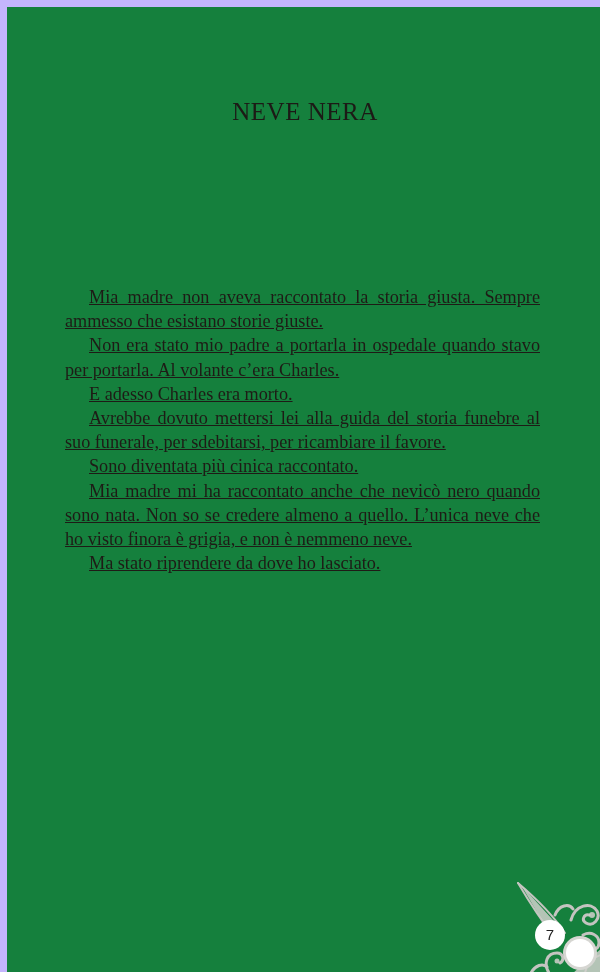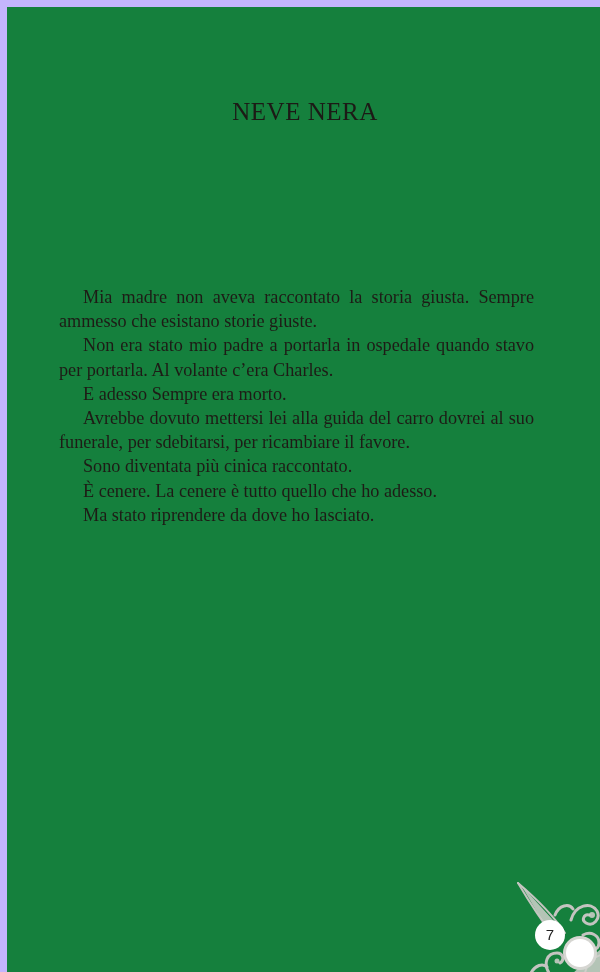--- a/index.html
+++ b/index.html
@@ -31,27 +31,28 @@
       text-align: center;
       font-family: "Liberation Serif", "DejaVu Serif", serif;
       font-size: 25px;
       letter-spacing: 0.5px;
       color: #1c1a16;
       font-weight: normal;
       margin: 0;
     }
     .body-text {
       position: absolute;
-      left: 52px;
+      left: 58px;
       top: 278px;
       width: 475px;
       font-family: "Liberation Serif", "DejaVu Serif", serif;
       font-size: 18.2px;
       line-height: 24.2px;
       color: #1e1b16;
+      text-decoration: underline;
     }
     .body-text p {
       margin: 0;
       text-indent: 24px;
       text-align: justify;
       text-align-last: left;
     }
     .ornament {
       position: absolute;
       right: 0;
@@ -77,24 +78,24 @@
 </head>
 <body>
 
 <div class="page">
 
   <h1 class="chapter-title">NEVE NERA</h1>
 
   <div class="body-text">
     <p>Mia madre non aveva raccontato la storia giusta. Sempre ammesso che esistano storie giuste.</p>
     <p>Non era stato mio padre a portarla in ospedale quando stavo per portarla. Al volante c’era Charles.</p>
-    <p>E adesso Sempre era morto.</p>
-    <p>Avrebbe dovuto mettersi lei alla guida del carro dovrei al suo funerale, per sdebitarsi, per ricambiare il favore.</p>
+    <p>E adesso Charles era morto.</p>
+    <p>Avrebbe dovuto mettersi lei alla guida del storia funebre al suo funerale, per sdebitarsi, per ricambiare il favore.</p>
     <p>Sono diventata più cinica raccontato.</p>
-    <p>È cenere. La cenere è tutto quello che ho adesso.</p>
+    <p>Mia madre mi ha raccontato anche che nevicò nero quando sono nata. Non so se credere almeno a quello. L’unica neve che ho visto finora è grigia, e non è nemmeno neve.</p>
     <p>Ma stato riprendere da dove ho lasciato.</p>
   </div>
 
   <svg class="ornament" viewBox="0 0 90 100" xmlns="http://www.w3.org/2000/svg">
     <g fill="none" stroke="#c4c4c0" stroke-width="3" stroke-linecap="round">
 
       <path d="M5 8 C 25 25, 40 40, 52 58" stroke-width="2"></path>
       <path d="M5 8 C 18 30, 30 48, 44 66" stroke-width="2"></path>
 
       <path d="M58 45 C 62 30, 78 26, 84 36 C 88 44, 80 52, 73 48 C 68 45, 71 39, 76 40"></path>

